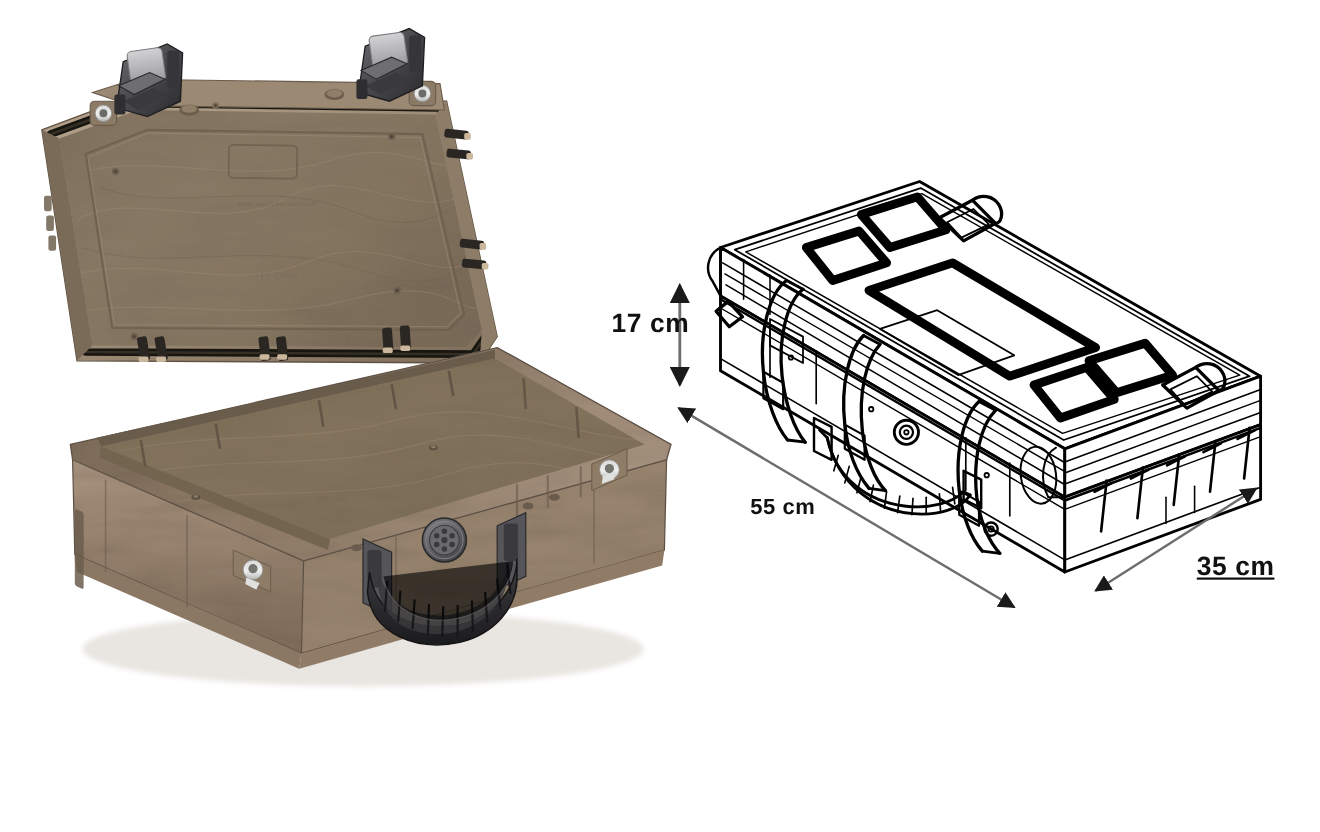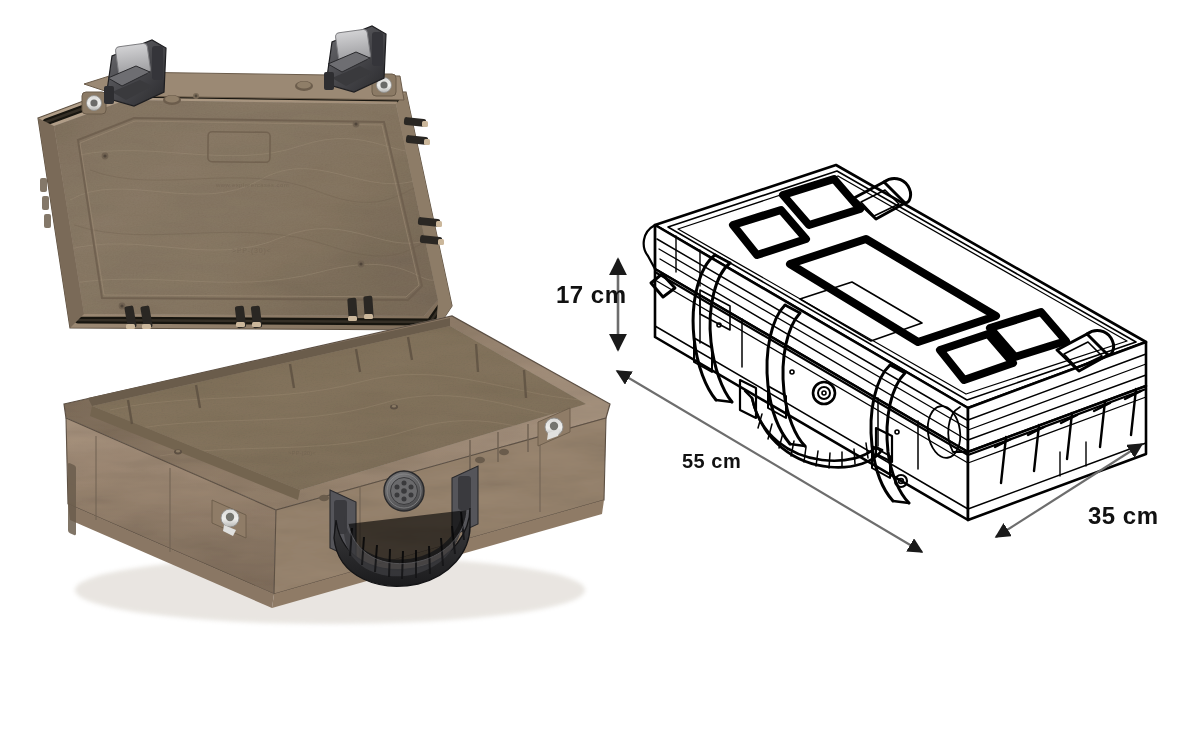--- a/index.html
+++ b/index.html
@@ -17,21 +17,21 @@
     position:absolute;
     color:#111111;
     font-family:"Liberation Sans", sans-serif;
     font-weight:700;
     letter-spacing:0.5px;
     white-space:nowrap;
     -webkit-font-smoothing:antialiased;
   }
   #label-height{left:556px;top:281px;font-size:24px;}
   #label-width{left:682px;top:450px;font-size:20px;}
-  #label-depth{left:1088px;top:502px;font-size:24px;}
+  #label-depth{left:1088px;top:502px;font-size:24px;text-decoration:underline;}
   svg{display:block;overflow:visible;}
 </style>
 </head>
 <body>
 
 <div id="stage">
 
   <svg class="layer" viewBox="0 0 1200 756" width="1200" height="756" xmlns="http://www.w3.org/2000/svg">
     <defs>
 

